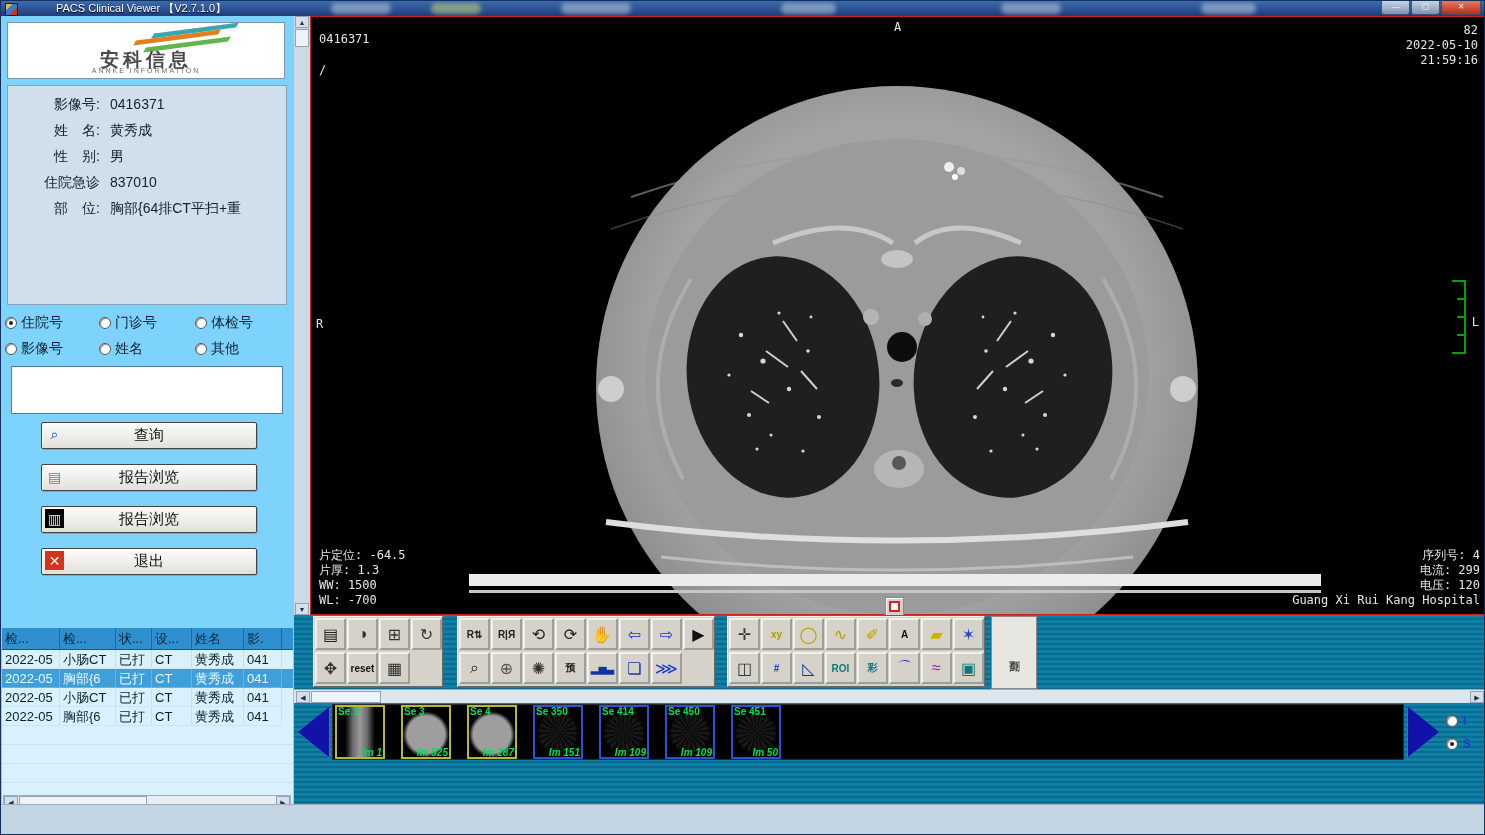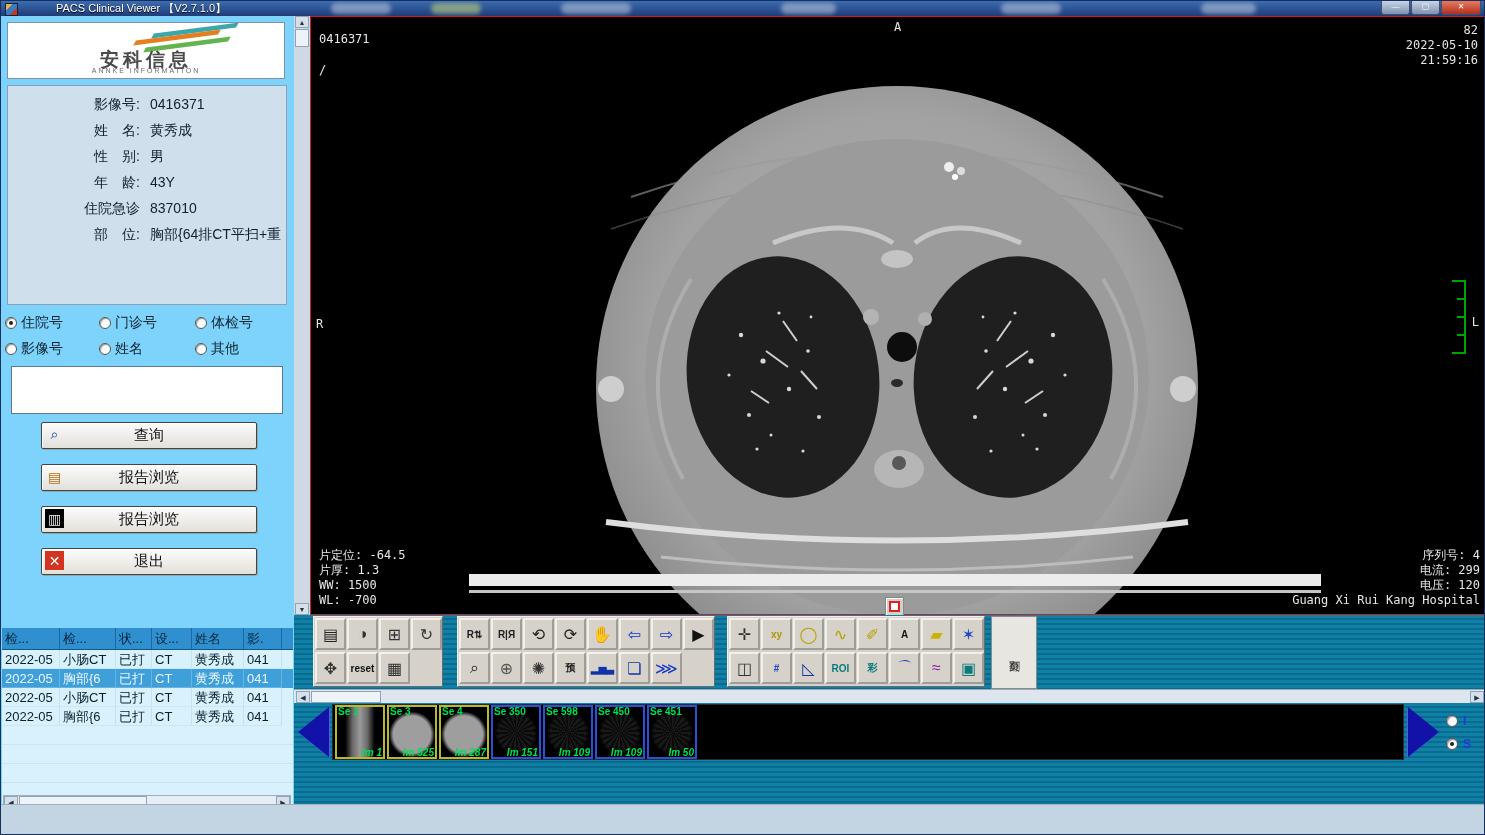--- a/index.html
+++ b/index.html
@@ -26,21 +26,21 @@
   .stripe{position:absolute;width:78px;height:5px;transform:skewX(-35deg) rotate(-8deg);}
   .s1{left:30px;top:1px;background:#3ba7ad;}
   .s2{left:12px;top:8px;background:#e2801f;}
   .s3{left:22px;top:15px;background:#62b54c;}
   .logo-cn{position:absolute;left:0;top:24px;width:100%;text-align:center;
     font-size:19px;font-weight:bold;color:#4a4a4a;letter-spacing:4px;}
   .logo-en{position:absolute;left:0;top:44px;width:100%;text-align:center;
     font-size:7px;color:#6a6a6a;letter-spacing:2px;}
   .info-box{position:absolute;left:6px;top:69px;width:280px;height:220px;background:#cfdfeb;
     border:1px solid #8aa0b4;padding:5px 0 0 0;box-sizing:border-box;overflow:hidden;}
-  .info-row{display:flex;height:26px;line-height:26px;font-size:14px;color:#10222e;white-space:nowrap;padding-left:40px;}
+  .info-row{display:flex;height:26px;line-height:26px;font-size:14px;color:#10222e;white-space:nowrap;}
   .info-label{width:92px;text-align:right;flex:none;}
   .info-value{margin-left:10px;}
   .search-opts{position:absolute;left:4px;top:294px;width:286px;display:grid;
     grid-template-columns:94px 96px 96px;grid-auto-rows:26px;align-items:center;}
   .radio-opt{display:flex;align-items:center;gap:4px;font-size:14px;color:#10222e;cursor:default;}
   .rdot{width:10px;height:10px;border-radius:50%;background:#fdfdfd;border:1px solid #555;
     box-shadow:inset 1px 1px 1px #999;flex:none;position:relative;}
   .rdot.sel::after{content:"";position:absolute;left:3px;top:3px;width:4px;height:4px;border-radius:50%;background:#222;}
   .query-input{position:absolute;left:10px;top:350px;width:272px;height:48px;border:1px solid #5a7a9a;
     background:#fff;resize:none;box-sizing:border-box;font-family:"Liberation Sans",sans-serif;}
@@ -98,21 +98,21 @@
     border-top:1px solid #9ab;box-sizing:border-box;}
   
   .lowerband{position:absolute;left:293px;top:702px;width:1192px;height:101px;}
   .tri{position:absolute;width:0;height:0;cursor:default;}
   .tri.left{left:4px;top:4px;border-top:25px solid transparent;border-bottom:25px solid transparent;
     border-right:31px solid #1212a8;filter:drop-shadow(1px 1px 0 #5a5ae0);}
   .tri.right{left:1114px;top:4px;border-top:25px solid transparent;border-bottom:25px solid transparent;
     border-left:31px solid #1212a8;filter:drop-shadow(-1px 1px 0 #5a5ae0);}
   .filmstrip{position:absolute;left:38px;top:1px;width:1072px;height:56px;background:#000;
     border:1px solid #2a2a2a;display:flex;align-items:center;padding-left:2px;box-sizing:border-box;}
-  .thumb{position:relative;width:46px;height:50px;margin-right:2px;border:2px solid;flex:none;cursor:default;}
+  .thumb{position:relative;width:46px;height:50px;margin-right:16px;border:2px solid;flex:none;cursor:default;}
   .thumb .se{position:absolute;top:-1px;left:1px;font-size:10px;font-weight:bold;color:#00e050;}
   .thumb .im{position:absolute;bottom:-1px;right:1px;font-size:10px;font-weight:bold;color:#00e050;font-style:italic;}
   .t-scout{width:100%;height:100%;background:linear-gradient(90deg,#000 18%,#6a6a6a 34%,#9a9a9a 50%,#6a6a6a 66%,#000 82%);}
   .t-axial{width:100%;height:100%;background:radial-gradient(circle at 50% 55%,#9e9e9e 0 52%,#6a6a6a 56%,#000 64%);}
   .t-speckle{width:100%;height:100%;background:
      repeating-conic-gradient(#555 0 9deg,#222 9deg 18deg),
      radial-gradient(circle at 50% 52%,#4a4a4a 0 52%,#000 62%);
      background-blend-mode:multiply;}
   .film-radios{position:absolute;left:1152px;top:6px;}
   .frow{display:flex;align-items:center;gap:5px;height:23px;}
@@ -157,24 +157,20 @@
             <span class="info-label">影像号:</span>
             <span class="info-value">0416371</span>
           </div>
           <div class="info-row">
             <span class="info-label">姓　名:</span>
             <span class="info-value">黄秀成</span>
           </div>
           <div class="info-row">
             <span class="info-label">性　别:</span>
             <span class="info-value">男</span>
-          </div>
-          <div class="info-row">
-            <span class="info-label">年　龄:</span>
-            <span class="info-value">43Y</span>
           </div>
           <div class="info-row">
             <span class="info-label">住院急诊</span>
             <span class="info-value">837010</span>
           </div>
           <div class="info-row">
             <span class="info-label">部　位:</span>
             <span class="info-value">胸部{64排CT平扫+重</span>
           </div>
         </div>
@@ -574,21 +570,21 @@
             <span class="se">Se 4</span>
             <span class="im">Im 287</span>
           </div>
           <div class="thumb" style="border-color: rgb(42, 82, 216);">
             <div class="t-speckle"></div>
             <span class="se">Se 350</span>
             <span class="im">Im 151</span>
           </div>
           <div class="thumb" style="border-color: rgb(42, 82, 216);">
             <div class="t-speckle"></div>
-            <span class="se">Se 598</span>
+            <span class="se">Se 414</span>
             <span class="im">Im 109</span>
           </div>
           <div class="thumb" style="border-color: rgb(42, 82, 216);">
             <div class="t-speckle"></div>
             <span class="se">Se 450</span>
             <span class="im">Im 109</span>
           </div>
           <div class="thumb" style="border-color: rgb(42, 82, 216);">
             <div class="t-speckle"></div>
             <span class="se">Se 451</span>

